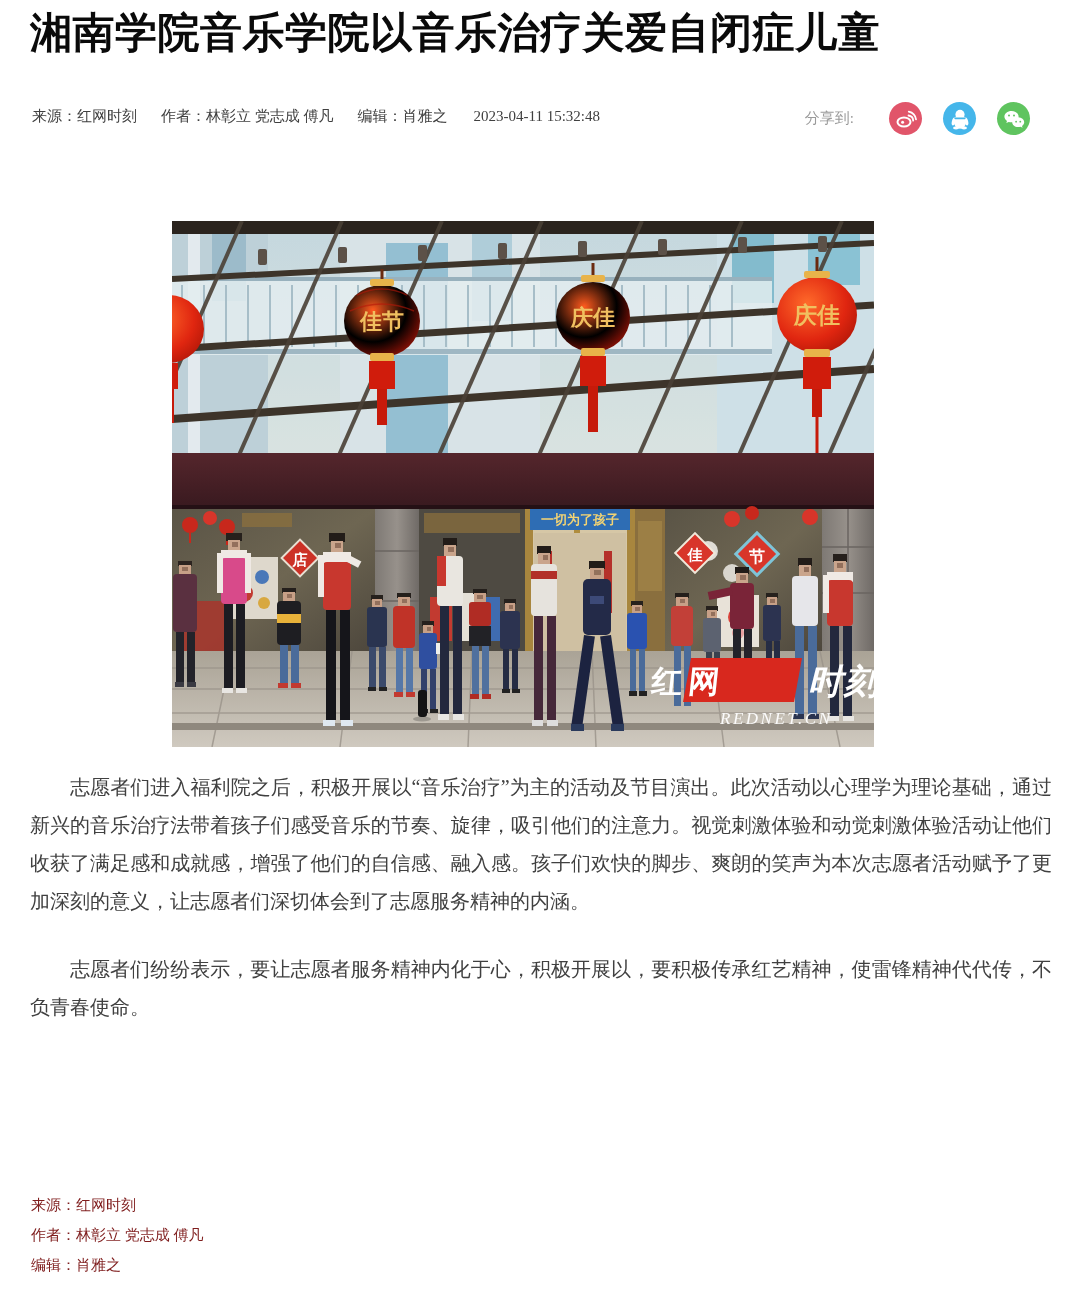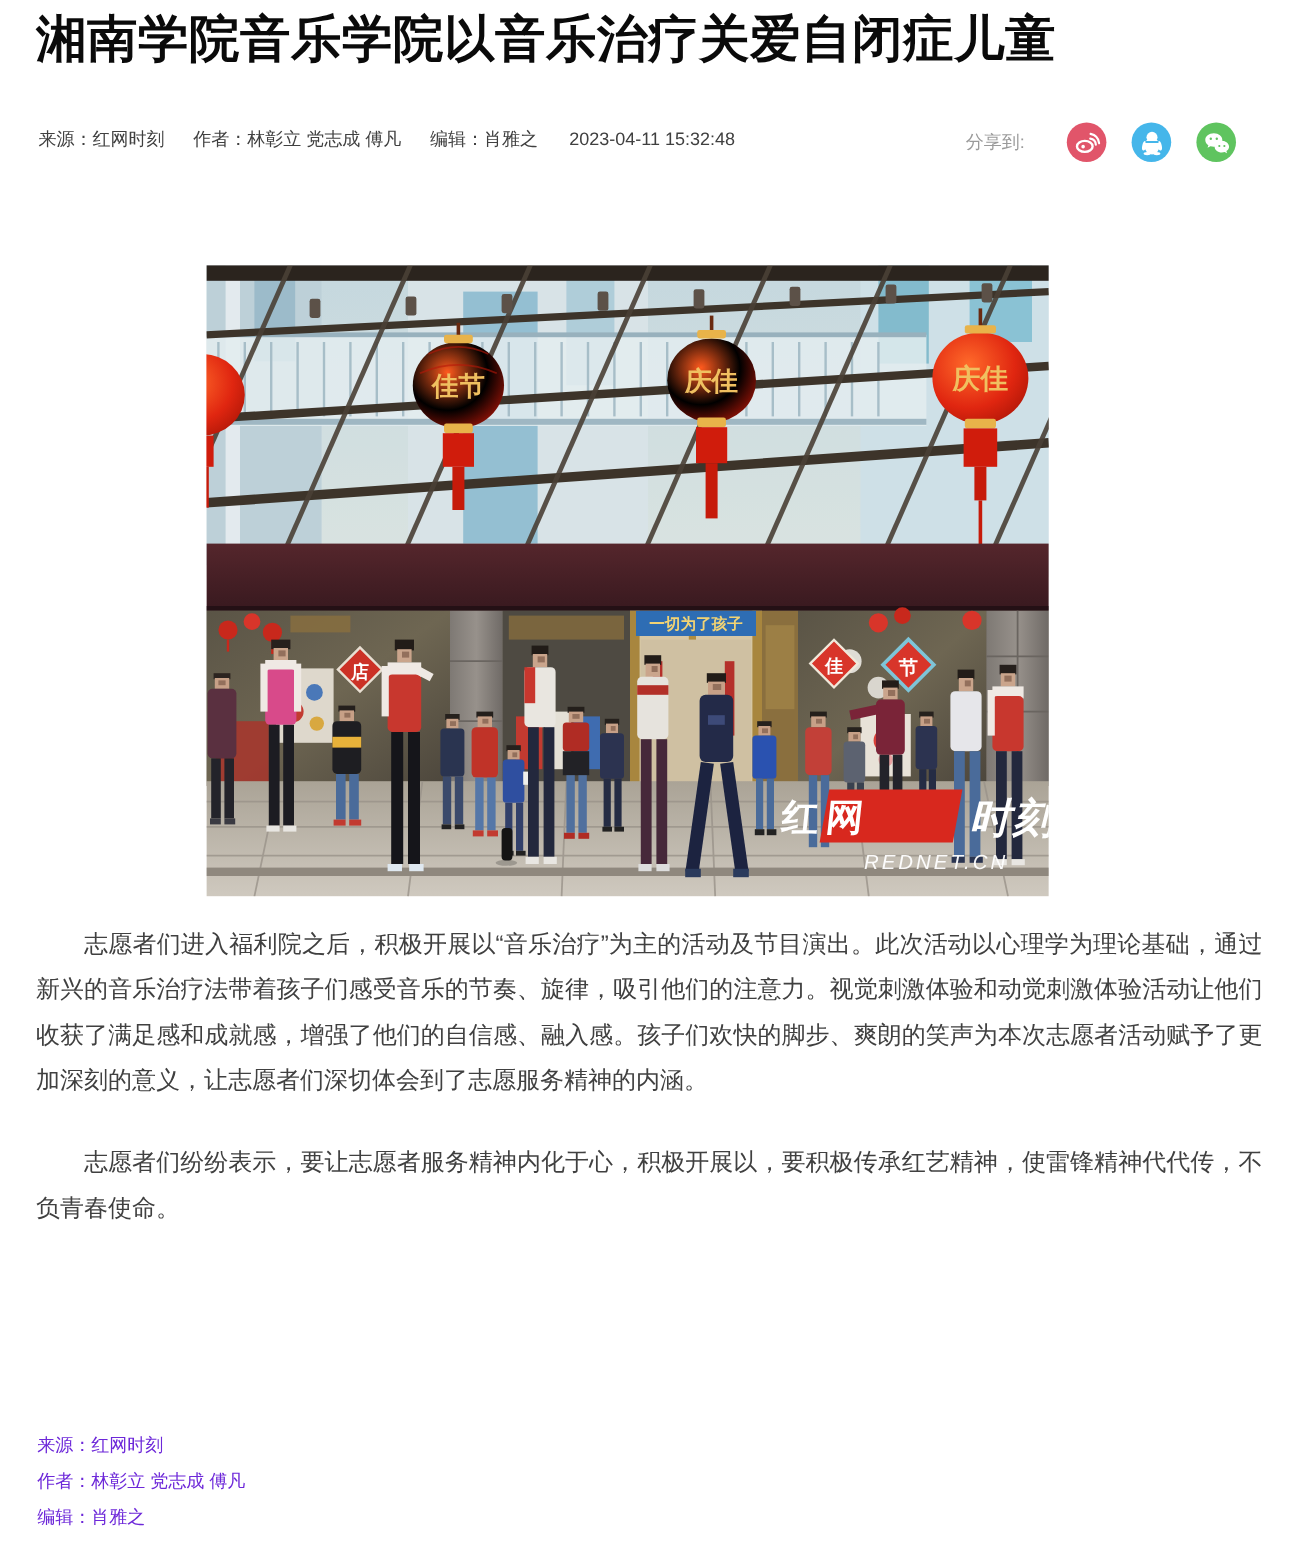--- a/index.html
+++ b/index.html
@@ -1,19 +1,19 @@
 <!DOCTYPE html>
 <html><head>
 <meta charset="utf-8">
 <style>
   * { margin:0; padding:0; box-sizing:border-box; }
   html,body { background:#ffffff; }
   .page {
     position:relative; width:1080px; height:1303px; background:#fff;
-    font-family:Liberation Sans, sans-serif; overflow:hidden;
+    font-family:Liberation Serif, serif; overflow:hidden;
   }
   .title {
     position:absolute; left:30px; top:6px; width:1000px;
     font-size:42px; font-weight:700; color:#0a0a0a; line-height:1.3;
     letter-spacing:0.5px;
   }
   .meta-row {
     position:absolute; left:32px; top:107px; font-size:15px; color:#404040;
     white-space:nowrap;
   }
@@ -28,21 +28,21 @@
     display:flex; align-items:center; justify-content:center; cursor:pointer;
   }
   .photo-wrap { position:absolute; left:172px; top:221px; width:702px; height:656px; }
   .photo-wrap svg { display:block; }
   .article { position:absolute; left:30px; top:768px; width:1022px; }
   .article p {
     font-size:20px; color:#404040; line-height:38px; text-indent:2em;
     margin-bottom:30px; text-align:justify;
   }
   .article p b { font-weight:700; color:#3a3a3a; }
-  .foot-meta { position:absolute; left:31px; top:1190px; font-size:15px; color:#6d28d9; line-height:30px; }
+  .foot-meta { position:absolute; left:31px; top:1190px; font-size:15px; color:#7f1d1d; line-height:30px; }
   .foot-meta div { margin-bottom:0px; }
 </style>
 </head>
 <body>
 
 <div class="page">
 
   <h1 class="title">湘南学院音乐学院以音乐治疗关爱自闭症儿童</h1>
 
   <div class="meta-row">

